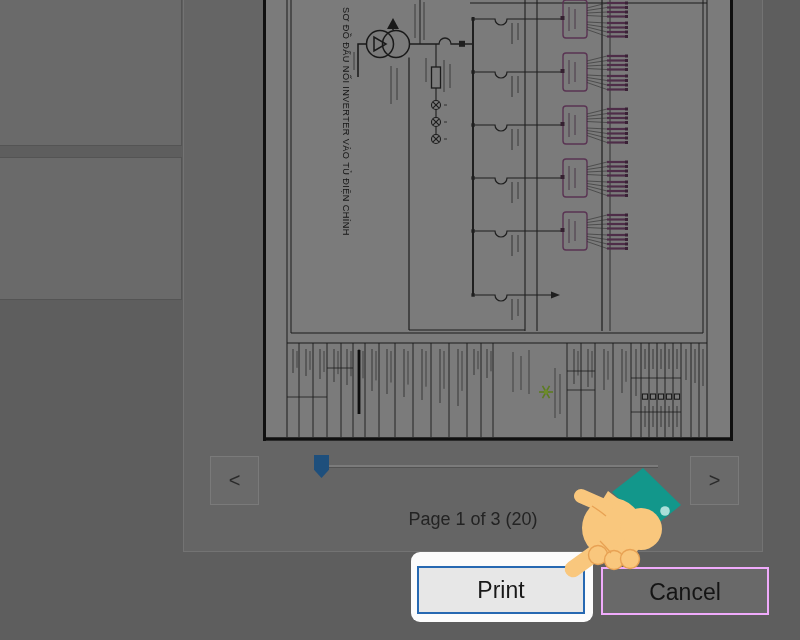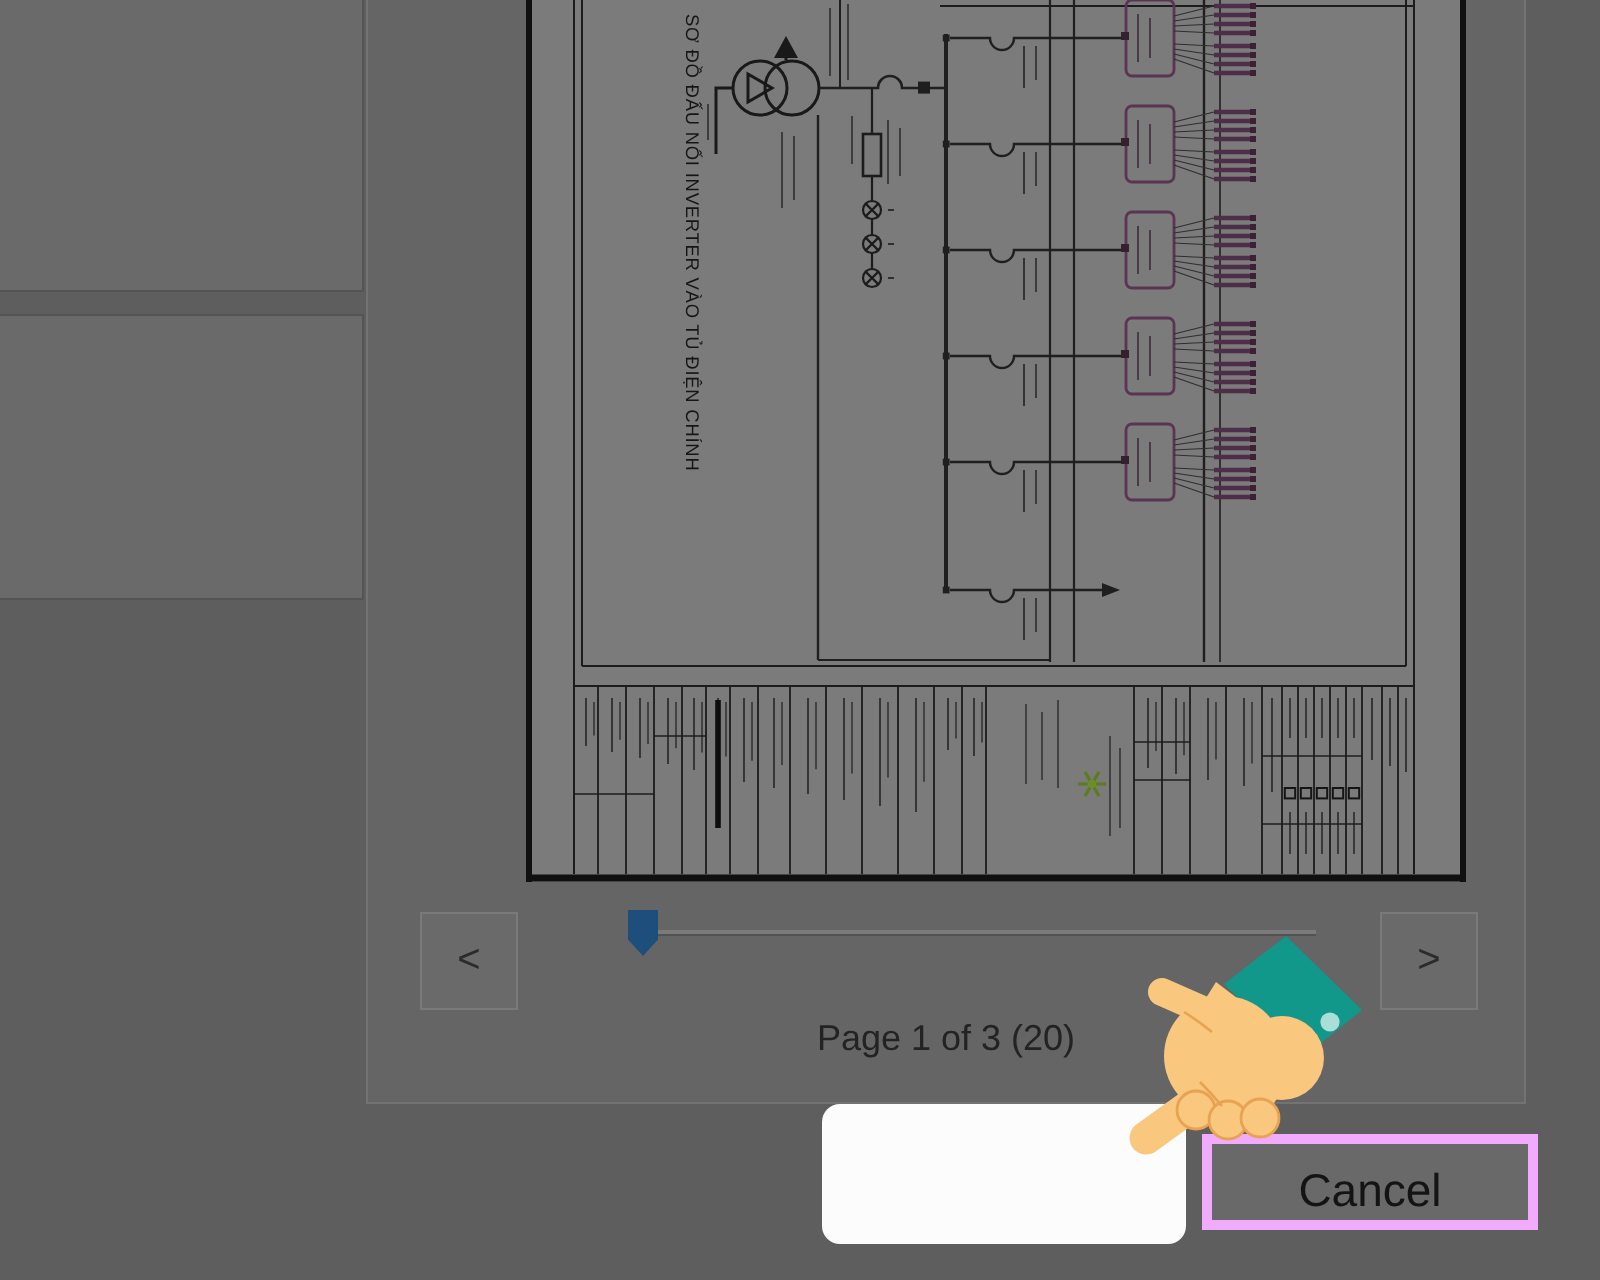--- a/index.html
+++ b/index.html
@@ -33,21 +33,21 @@
   .page-status { position:absolute; left:343px; top:509px; width:260px; height:30px;
     text-align:center; font-size:18px; color:#232323; }
 
   
   .print-glow { position:absolute; left:411px; top:552px; width:182px; height:70px;
     background:#fcfcfc; border-radius:9px; z-index:10; }
   .print-btn { position:absolute; left:417px; top:566px; width:168px; height:48px;
     background:#e7e7e7; border:2px solid #2769b2; z-index:11;
     font-size:23px; color:#191919; text-align:center; line-height:44px; }
   .cancel-btn { position:absolute; left:601px; top:567px; width:168px; height:48px;
-    background:#696969; border:5px solid #f0abfc; z-index:11;
+    background:#696969; border:2px solid #f0abfc; z-index:11;
     font-size:23px; color:#141414; text-align:center; line-height:46px; }
 
   .hand { position:absolute; left:540px; top:443px; width:165px; height:152px; z-index:30; }
 </style>
 </head>
 <body>
 
 <div class="screen">
 
   <div class="thumb-panel thumb-1"></div>
@@ -401,20 +401,21 @@
   </div>
 
   <div class="nav-btn prev-btn">&lt;</div>
   <div class="nav-btn next-btn">&gt;</div>
   <div class="slider-track"></div>
   <div class="slider-thumb"></div>
 
   <div class="page-status">Page 1 of 3 (20)</div>
 
   <div class="print-glow"></div>
+  <div class="print-btn">Print</div>
   <div class="cancel-btn">Cancel</div>
 
   <svg class="hand" viewBox="0 0 165 152">
 
     <polygon points="72,49 103,25 141,62 110,87" fill="#12978b"></polygon>
     <circle cx="125" cy="68" r="4.8" fill="#aadfd9"></circle>
 
     <g fill="#f9c77d">
       <polygon points="68,48 114,83 92,116 48,80"></polygon>
       <circle cx="72" cy="85" r="30"></circle>

